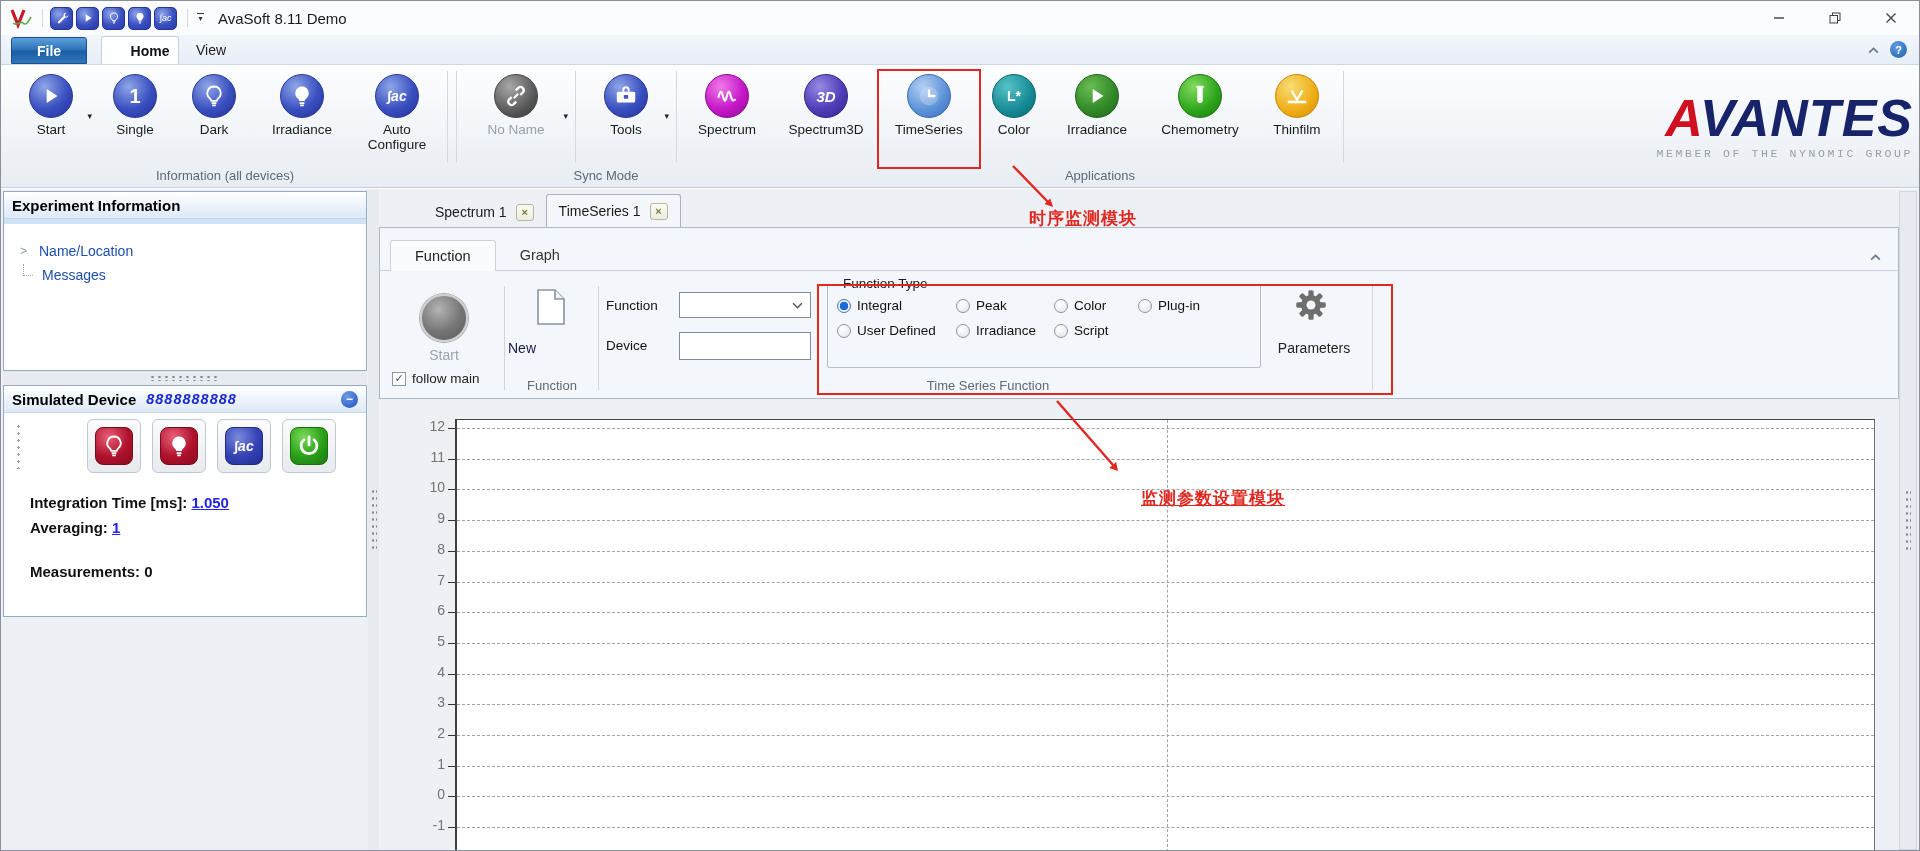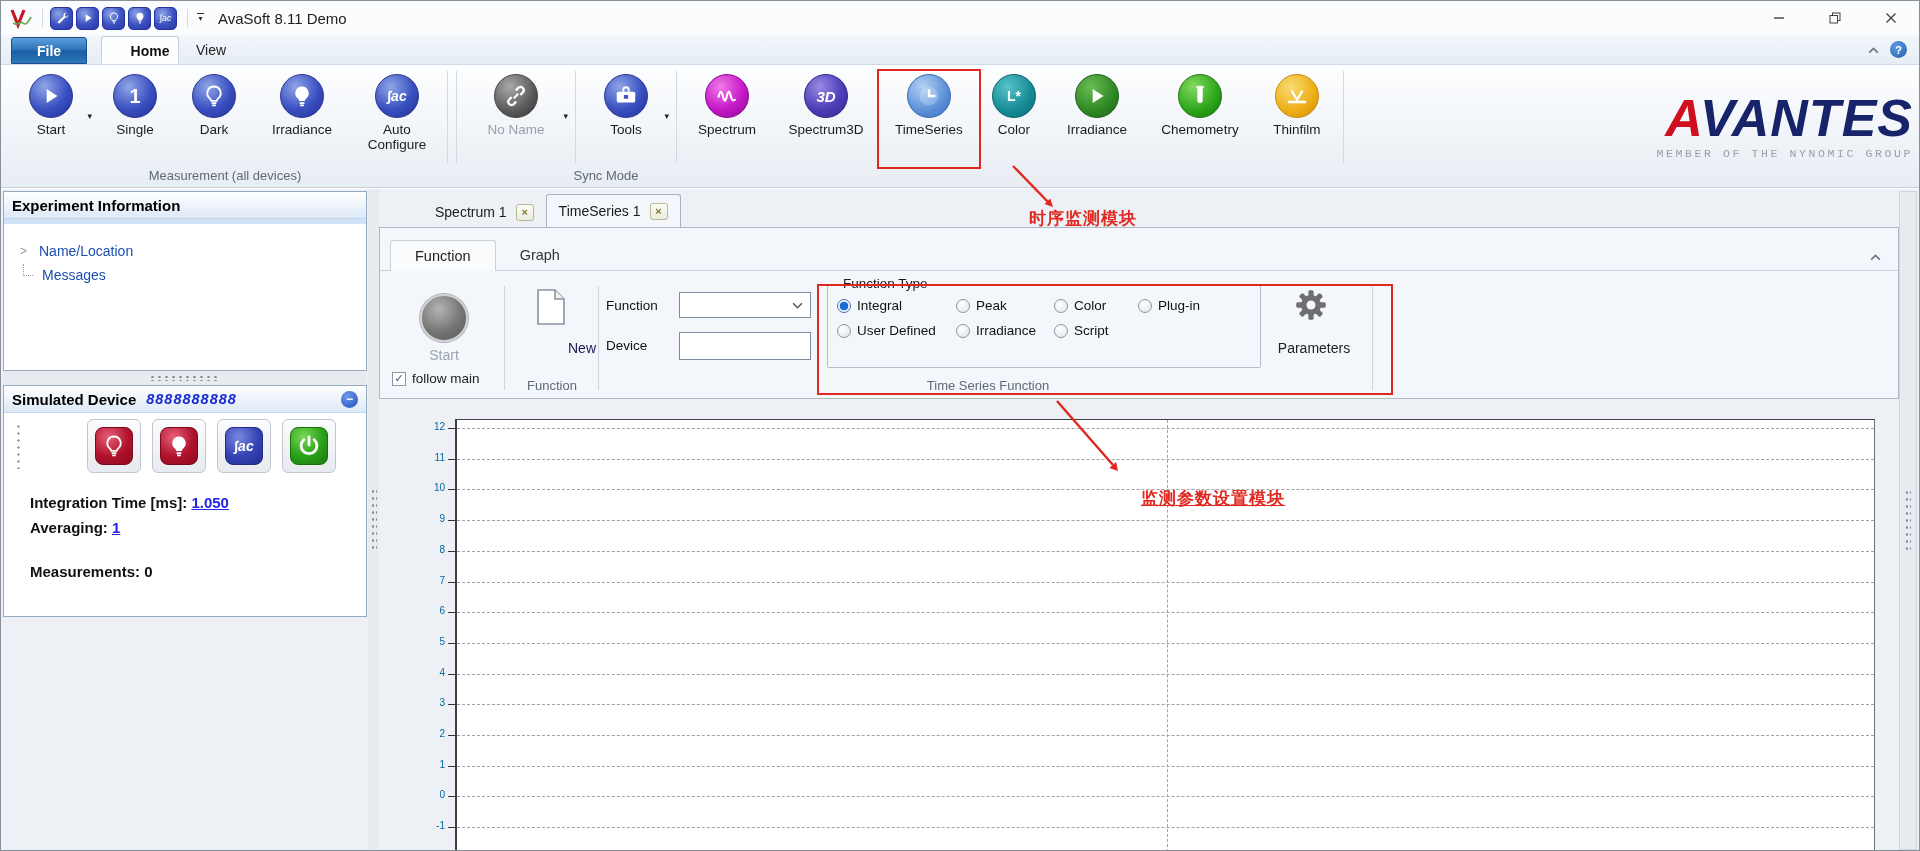--- a/index.html
+++ b/index.html
@@ -104,40 +104,40 @@
   .stab { height:30px; padding:0 24px; display:flex; align-items:center; font-size:14.5px; color:#333; }
   .stab.active { background:#f9fbfd; border:1px solid #c9d2dc; border-bottom:none; border-radius:3px 3px 0 0; height:31px; margin-bottom:-1px; color:#222; z-index:2; }
   .pcollapse { position:absolute; right:16px; top:20px; }
   .pcollapse svg { width:13px; height:9px; }
   .vsep { position:absolute; top:58px; height:104px; width:1px; background:#ccd4dc; }
   .start-circle { position:absolute; left:40px; top:66px; width:48px; height:48px; border-radius:50%; background:radial-gradient(circle at 38% 30%, #b4b4b4, #757575 55%, #585858); border:2px solid #cfcfcf; box-shadow:0 0 0 1px #a8b0b8; }
   .start-lbl { position:absolute; left:8px; top:119px; width:112px; text-align:center; color:#9aa4ae; font-size:14px; }
   .follow { position:absolute; left:12px; top:143px; display:flex; align-items:center; font-size:13.5px; color:#222; gap:6px; }
   .cbx { width:14px; height:14px; border:1px solid #8a98a8; background:#fff; display:flex; align-items:center; justify-content:center; font-size:11px; color:#44506a; }
   .new-icon { position:absolute; left:154px; top:60px; width:34px; height:40px; }
-  .new-lbl { position:absolute; left:128px; top:112px; width:88px; text-align:right; font-size:14px; color:#1a1a50; }
+  .new-lbl { position:absolute; left:128px; top:112px; width:88px; text-align:left; font-size:14px; color:#1a1a50; }
   .cap { position:absolute; bottom:5px; font-size:13px; color:#5e6a77; text-align:center; }
   .cap-function { left:128px; width:88px; }
   .cap-ts { left:222px; width:772px; }
   .f-label { position:absolute; font-size:13.5px; color:#111; }
   .combo { position:absolute; left:299px; top:64px; width:132px; height:26px; background:#fff; border:1px solid #7d8c9c; display:flex; align-items:center; justify-content:flex-end; padding-right:7px; }
   .combo svg { width:11px; height:7px; }
   .dev-input { position:absolute; left:299px; top:104px; width:132px; height:28px; background:#fff; border:1px solid #7d8c9c; }
   .gbox { position:absolute; left:447px; top:56px; width:434px; height:84px; border:1px solid #b6c0ca; border-radius:2px; }
   .gleg { position:absolute; left:10px; top:-9px; background:#f3f6fa; padding:0 5px; font-size:13.5px; color:#1b1b1b; }
   .gradios { position:absolute; left:9px; top:13px; right:2px; display:grid; grid-template-columns:119px 98px 84px auto; row-gap:10px; font-size:13.5px; color:#111; }
   .radio { display:flex; align-items:center; gap:6px; }
   .rdot { width:14px; height:14px; border-radius:50%; border:1px solid #8a96a4; background:radial-gradient(circle at 35% 30%, #fff, #dfe4ea); flex:none; }
   .radio.sel .rdot { background:radial-gradient(circle, #1a6ad8 0 4px, #eef4fc 4.6px); border-color:#4a72b0; }
   .gear { position:absolute; left:912px; top:58px; width:38px; height:38px; }
   .params-lbl { position:absolute; left:884px; top:112px; width:100px; text-align:center; font-size:14px; color:#222; }
   
   .chart { position:absolute; left:378px; top:410px; width:1520px; height:441px; }
   .ylabels { position:absolute; left:0; top:8px; width:70px; bottom:0; }
-  .ylab { position:absolute; right:4px; transform:translateY(-55%); font-size:10px; color:#0369a1; }
+  .ylab { position:absolute; right:4px; transform:translateY(-55%); font-size:14px; color:#737373; }
   .plot { position:absolute; left:76px; top:8px; width:1420px; bottom:0; background:#fff; border-left:2px solid #404040; border-top:1px solid #404040; border-right:1px solid #707070; }
   .gridline { position:absolute; left:0; right:0; height:0; border-top:1px dashed #a2a2a2; }
   .tick { position:absolute; left:-9px; width:7px; height:0; border-top:1px solid #333; }
   .vline { position:absolute; left:710px; top:0; bottom:0; width:0; border-left:1px dashed #a2a2a2; }
   
   .rstrip { position:absolute; right:2px; top:190px; width:18px; bottom:0; background:#e7ebf0; border:1px solid #d0d6dd; display:flex; align-items:center; justify-content:center; }
   
   .ann { z-index:40; pointer-events:none; }
   .ann-box2 { position:absolute; left:816px; top:283px; width:576px; height:111px; border:2px solid var(--red); }
   .ann-text { position:absolute; font-size:17px; font-weight:bold; color:var(--red); letter-spacing:1px; }
@@ -339,22 +339,23 @@
           <path d="M7 7l5 8.5L17 7" stroke-width="2"></path>
         </svg>
       </span>
     <span class="rlbl">Thinfilm</span>
   </div>
   <div class="rsep"></div>
   <div class="avlogo">
     <div class="avbrand"><span class="a1">A</span><span>VANTES</span></div>
     <div class="avtag">MEMBER OF THE NYNOMIC GROUP</div>
   </div>
-  <div class="gcap" id="gcap-meas">Measurement (all devices)</div>
+  <div class="gcap" id="gcap-meas">Information (all devices)</div>
   <div class="gcap" id="gcap-sync">Sync Mode</div>
+  <div class="gcap" id="gcap-apps">Applications</div>
 </div>
 
 <div class="workspace"></div>
 
 <div class="panel p-exp">
   <div class="phead">Experiment Information</div>
   <div class="pstrip"></div>
   <div class="tree">
     <div class="titem">
       <span class="texp">&gt;</span>

